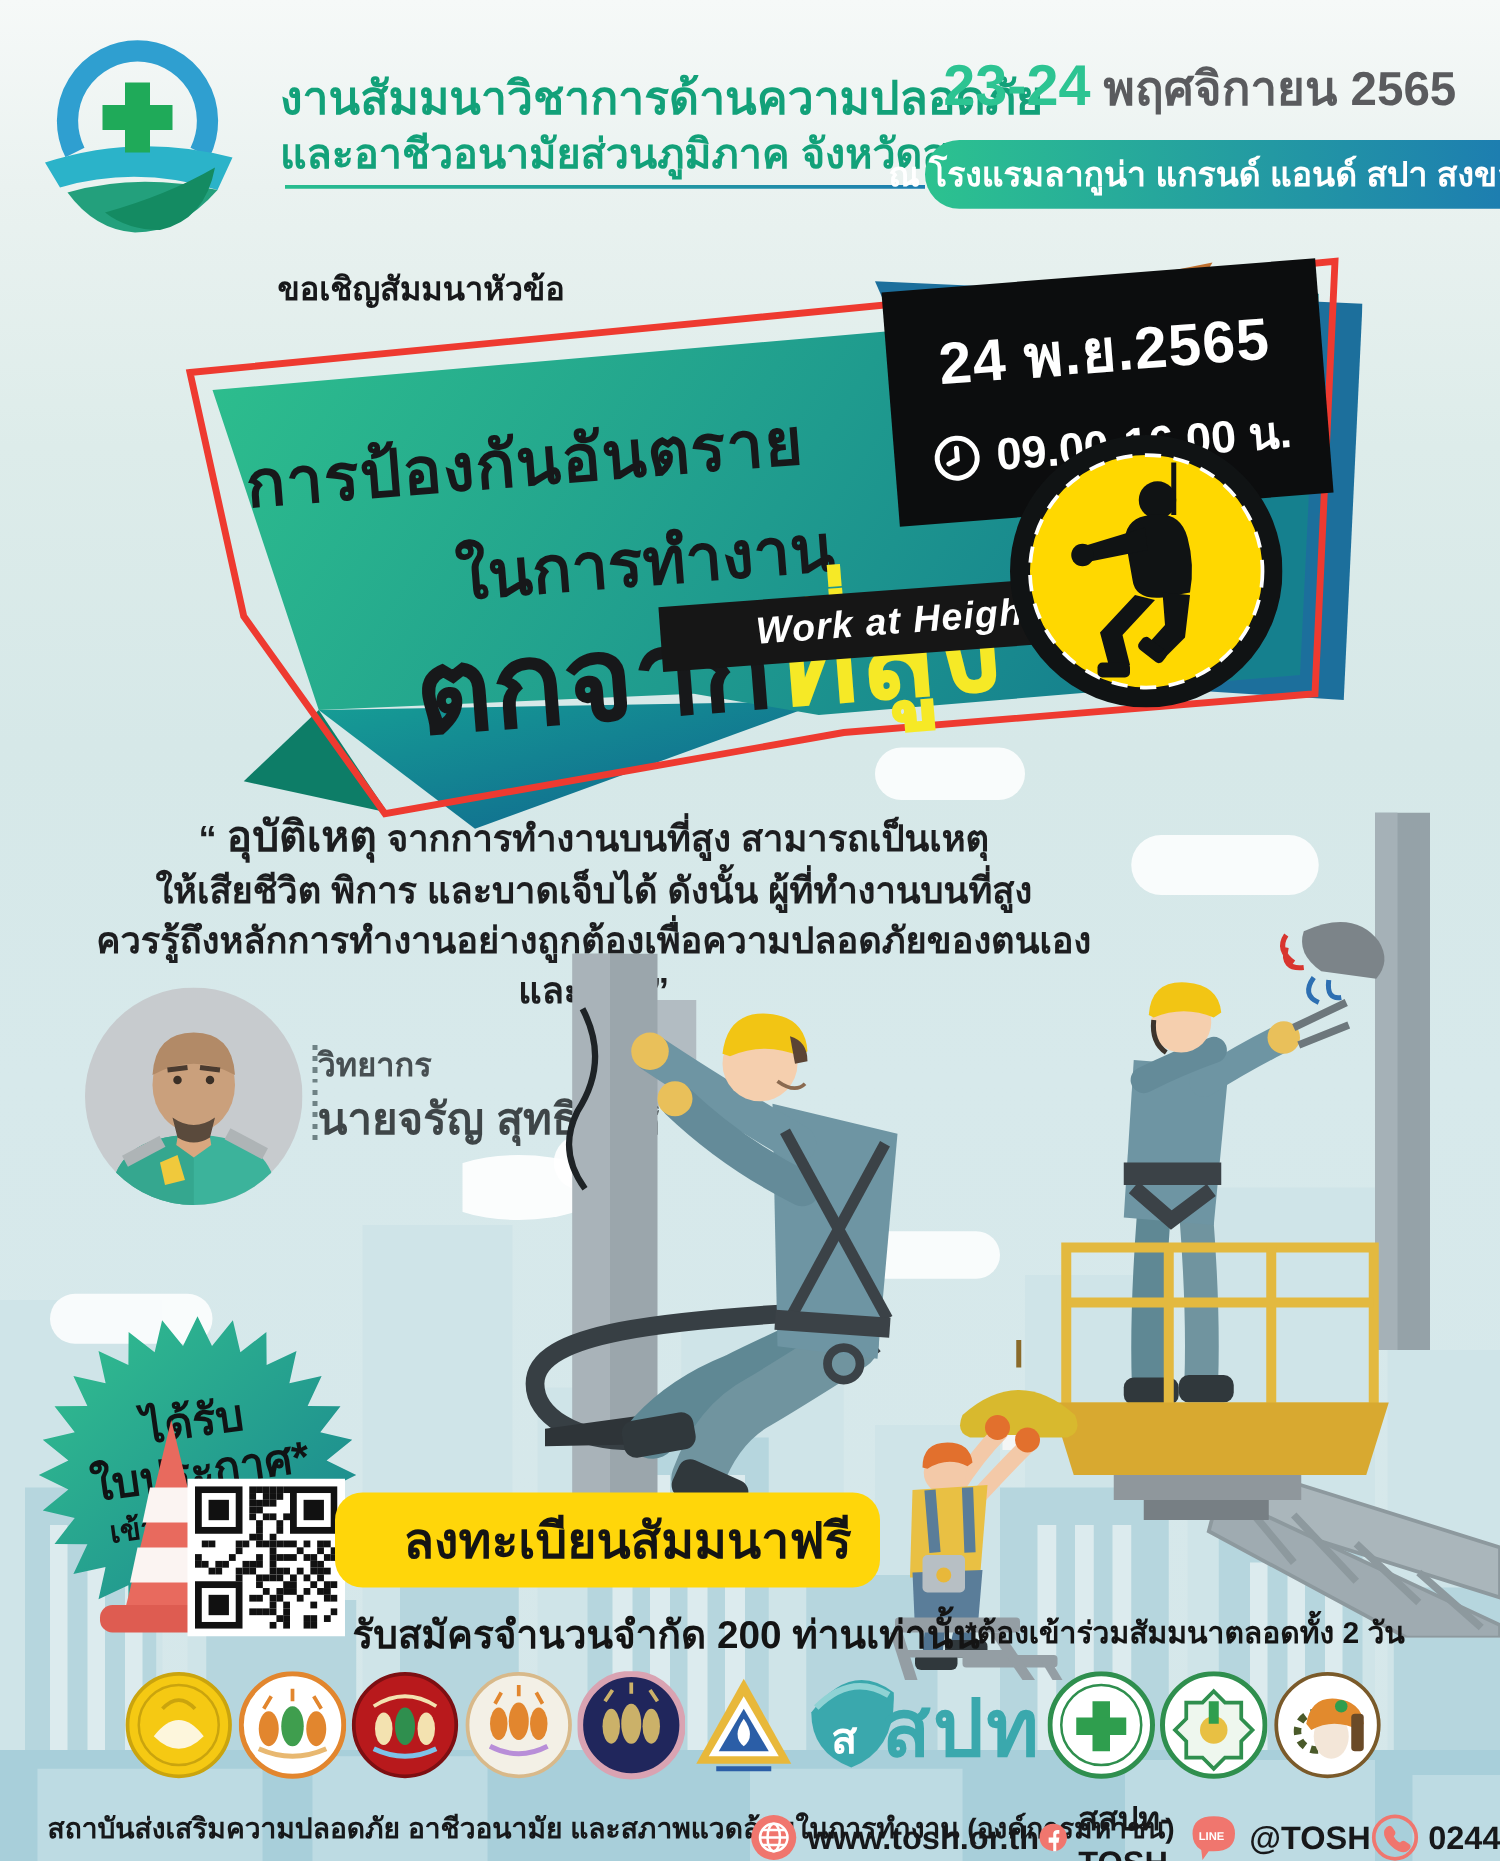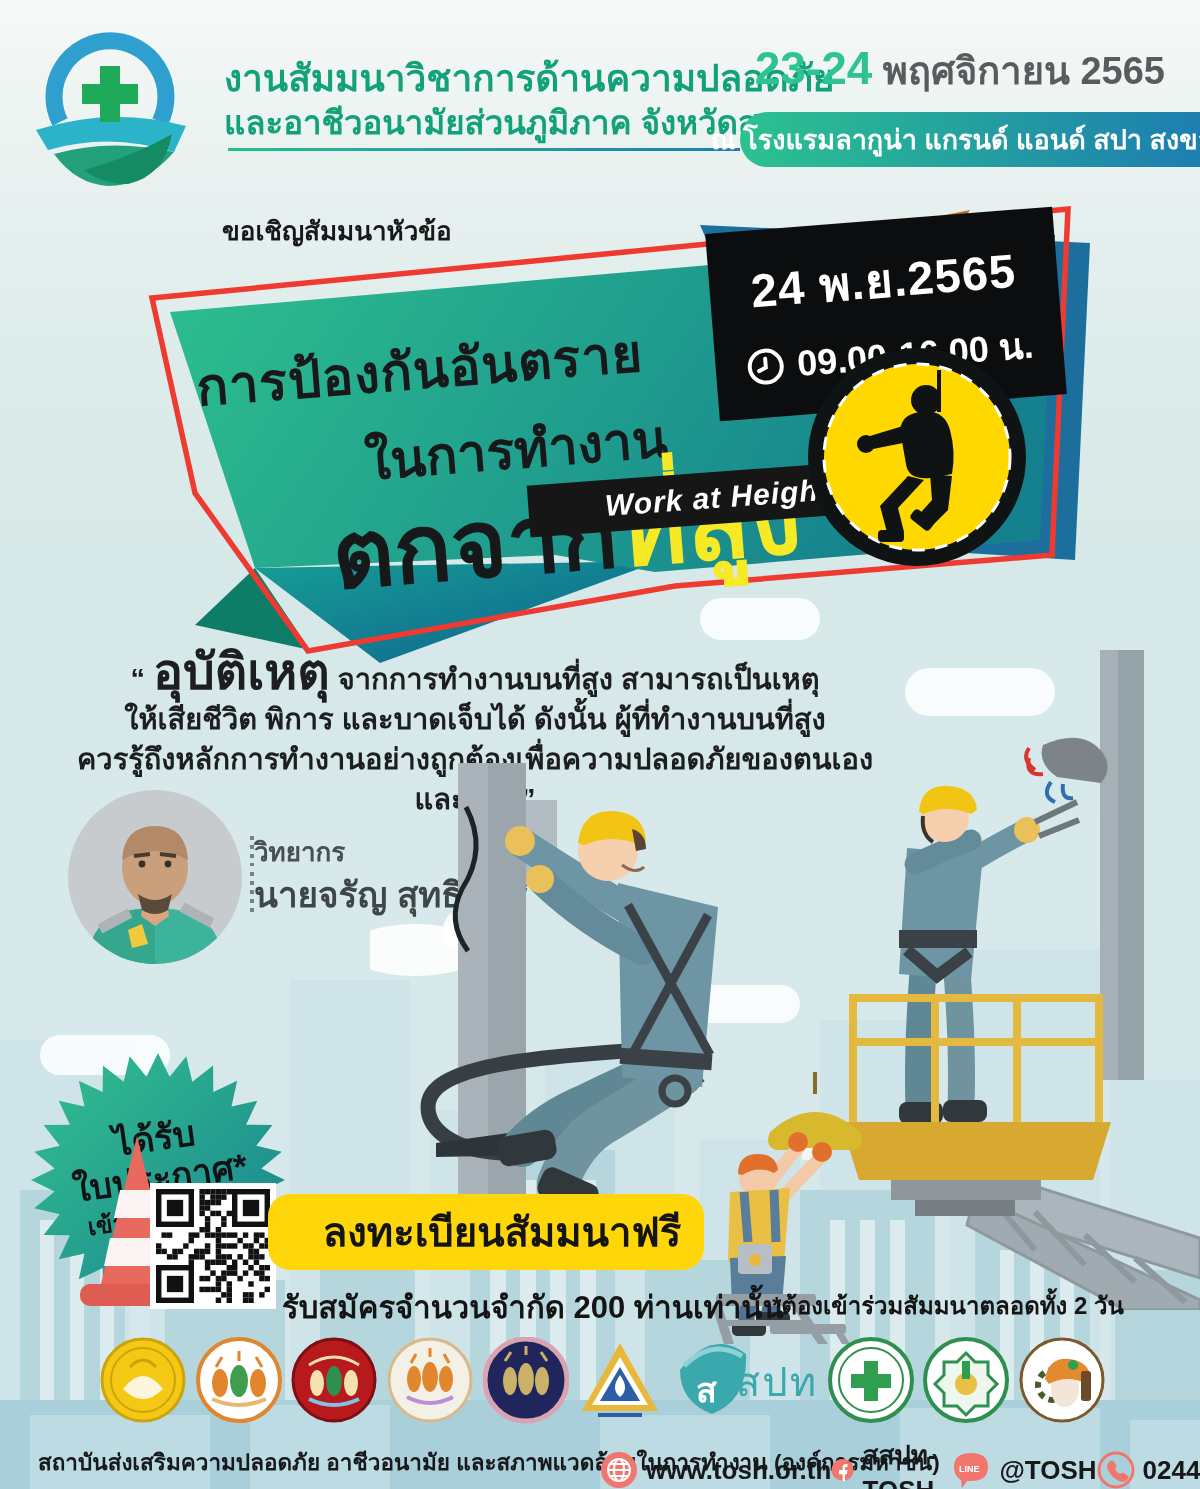--- a/index.html
+++ b/index.html
@@ -31,21 +31,21 @@
               color:#fff; font-size:30px; font-style:italic; font-weight:bold;
               display:flex; align-items:center; justify-content:center; letter-spacing:1px; }
   .date-box { left:712px; top:220px; width:348px; height:188px; background:#0c0d0e; transform:rotate(-4.5deg);
               color:#fff; display:flex; flex-direction:column; justify-content:center; align-items:center; gap:10px; }
   .db-date { font-size:47px; font-weight:bold; letter-spacing:1px; }
   .db-time { font-size:36px; font-weight:bold; display:flex; align-items:center; gap:12px; }
 
   
   .quote { left:75px; top:652px; width:800px; text-align:center; color:#1d1e20; line-height:40px; }
   .quote .l1 { font-size:29px; font-weight:bold; }
-  .quote .em { font-size:50px; font-weight:bold; }
+  .quote .em { font-size:34px; font-weight:bold;font-family:Liberation Mono, monospace; }
   .quote .l  { font-size:29px; font-weight:bold; }
 
   
   .sp-role,.sp-name { display:flex; align-items:center; }
   .dotline { width:4px; align-self:stretch; background-image:repeating-linear-gradient(#6f8285 0 4px,transparent 4px 9px); }
   .sp-role { left:250px; top:836px; height:30px; font-size:26px; color:#474f52; font-weight:bold; }
   .sp-name { left:250px; top:872px; height:44px; font-size:35px; color:#3f4648; font-weight:bold; }
 
   
   .star-text { left:52px; top:1118px; width:215px; transform:rotate(-8deg); text-align:center; color:#101314; line-height:1.15; }
@@ -55,21 +55,21 @@
   
   .qr-wrap { left:150px; top:1183px; width:126px; height:126px; background:#fff; padding:6px; }
   .reg-btn { left:268px; top:1194px; width:436px; height:76px; background:#ffd60a; border-radius:22px;
              display:flex; align-items:center; justify-content:center; font-size:40px; font-weight:bold; color:#141414;padding-left:32px; }
   .reg-limit { left:282px; top:1282px; font-size:31px; font-weight:bold; color:#141414; }
   .reg-note  { left:772px; top:1286px; font-size:24px; font-weight:bold; color:#141414; }
 
   
   .logos { left:100px; top:1334px; width:1005px; height:95px; display:flex; align-items:center; justify-content:space-between; }
   .sspt-word { display:flex; align-items:center; }
-  .sspt-txt { font-size:40px; font-weight:normal; color:#3aa8ad; letter-spacing:2px; margin-left:-14px; }
+  .sspt-txt { font-size:64px; font-weight:bold; color:#3aa8ad; letter-spacing:2px; margin-left:-14px; }
 
   
   .f-org { left:38px; top:1444px; font-size:22.5px; font-weight:bold; color:#17181a; }
   .contacts { left:600px; top:1434px; width:585px; display:flex; align-items:center; justify-content:space-between; }
   .contact { display:flex; align-items:center; gap:8px; font-size:26px; font-weight:bold; color:#17181a; }
 
   .cloud { background:#fff; border-radius:50px; opacity:.85; }
 </style>
 </head>
 <body>

